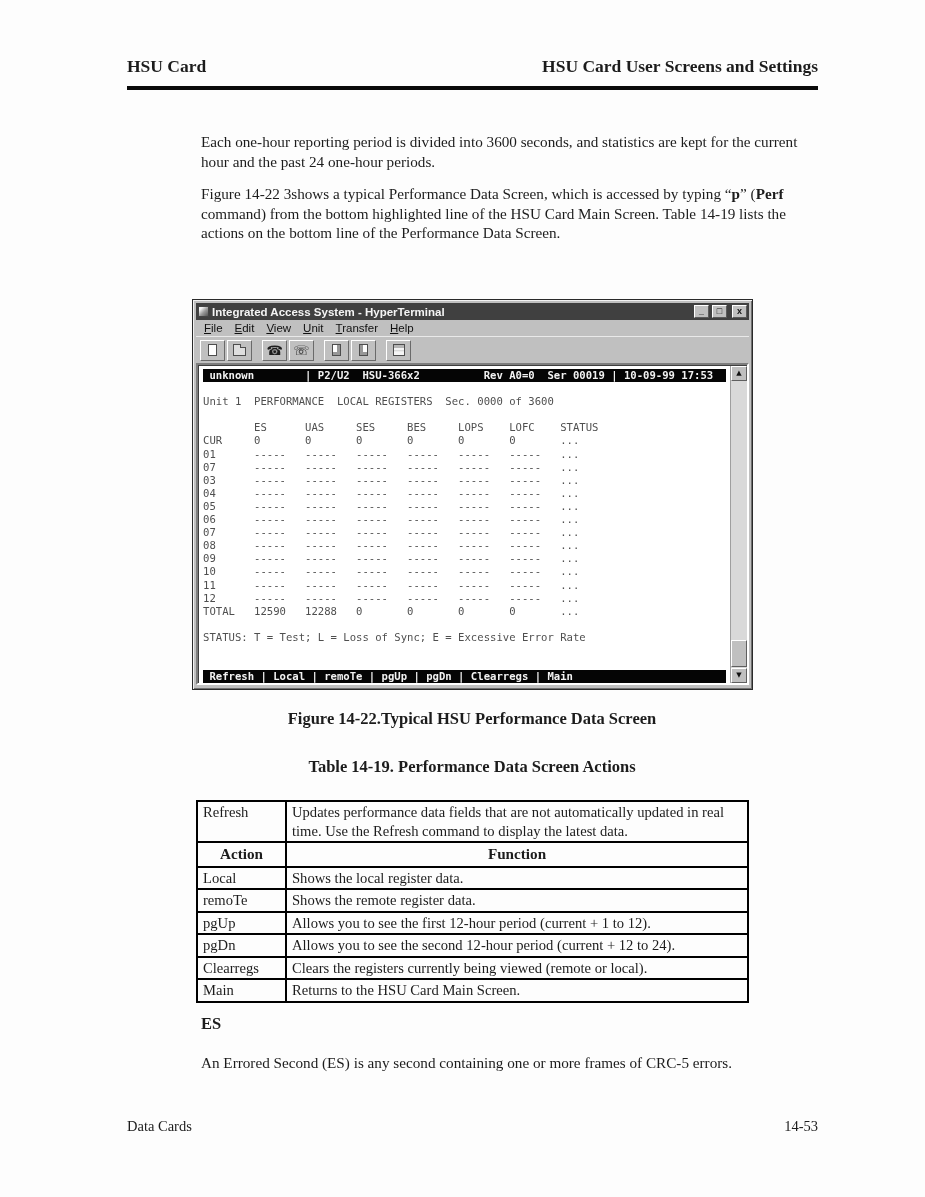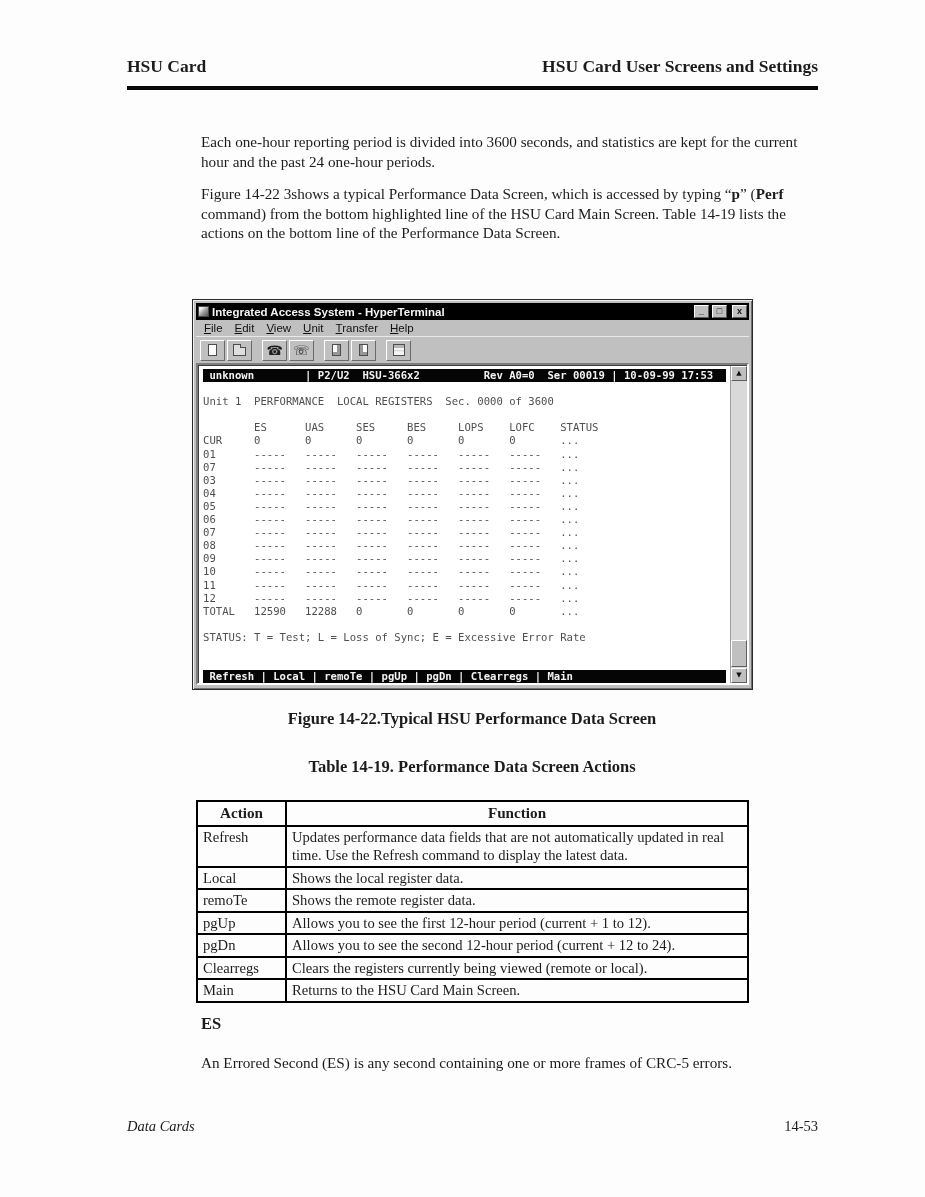--- a/index.html
+++ b/index.html
@@ -21,42 +21,42 @@
   .p2 { left:201px; top:184px; width:624px; }
   .caption { position:absolute; left:142px; width:660px; text-align:center; font-weight:bold; font-size:16.5px; }
   .figcap { top:709px;text-align:center; }
   .tblcap { top:757px; }
   .es-heading { position:absolute; left:201px; top:1014px; font-weight:bold; font-size:16.5px; }
   .es-body { position:absolute; left:201px; top:1054px; width:640px; font-size:15.2px; }
   .doc-footer {
     position:absolute; left:127px; right:107px; top:1118px;
     display:flex; justify-content:space-between; font-size:14.5px;
   }
-  .doc-footer .left { font-style:italic; }
+  .doc-footer .left { }
   
   table.actions {
     position:absolute; left:196px; top:800px; width:553px;
     border-collapse:collapse; font-size:14.6px;
   }
   table.actions th, table.actions td {
     border:2px solid #000; padding:1px 5px; vertical-align:top;
     line-height:18.5px;
   }
   table.actions th { font-size:15.2px; text-align:center; padding:2px 5px; }
   table.actions td.act { width:89px; }
   
   .win {
     position:absolute; left:192px; top:299px; width:561px; height:391px;
     background:#c0c0c0; padding:3px;
     border:1px solid #2a2a2a;
     box-shadow: inset 1px 1px 0 #f2f2f2, inset -1px -1px 0 #6f6f6f;
     font-family:"Liberation Sans", sans-serif;
   }
   .titlebar {
-    height:17px; background:#000000; display:flex; align-items:center;
+    height:17px; background:#404040; display:flex; align-items:center;
     padding:0 2px; gap:3px;
   }
   .app-ic { width:11px; height:11px; border:1px solid #444;
     background:linear-gradient(135deg,#f0f0f0 20%,#9a9a9a 55%,#555 100%); flex:0 0 auto; }
   .title-text { color:#f4f4f4; font-size:11.5px; font-weight:bold; flex:1 1 auto;
     white-space:nowrap; overflow:hidden; }
   .tb-btn {
     width:15px; height:13px; background:#c0c0c0; flex:0 0 auto;
     border:1px solid; border-color:#fff #5a5a5a #5a5a5a #fff;
     font-size:9px; font-weight:bold; line-height:10px; text-align:center; color:#111;
@@ -209,26 +209,26 @@
       </div>
     </div>
   </div>
 
   <div class="caption figcap">Figure 14-22.Typical HSU Performance Data Screen</div>
   <div class="caption tblcap">Table 14-19. Performance Data Screen Actions</div>
 
   <table class="actions">
     <tbody>
         <tr>
+      <td class="act">Refresh</td>
+      <td>Updates performance data fields that are not automatically updated in real time. Use the Refresh command to display the latest data.</td>
+    </tr>
+    <tr>
       <th class="act">Action</th>
       <th>Function</th>
-    </tr>
-    <tr>
-      <td class="act">Refresh</td>
-      <td>Updates performance data fields that are not automatically updated in real time. Use the Refresh command to display the latest data.</td>
     </tr>
     <tr>
       <td class="act">Local</td>
       <td>Shows the local register data.</td>
     </tr>
     <tr>
       <td class="act">remoTe</td>
       <td>Shows the remote register data.</td>
     </tr>
     <tr>

